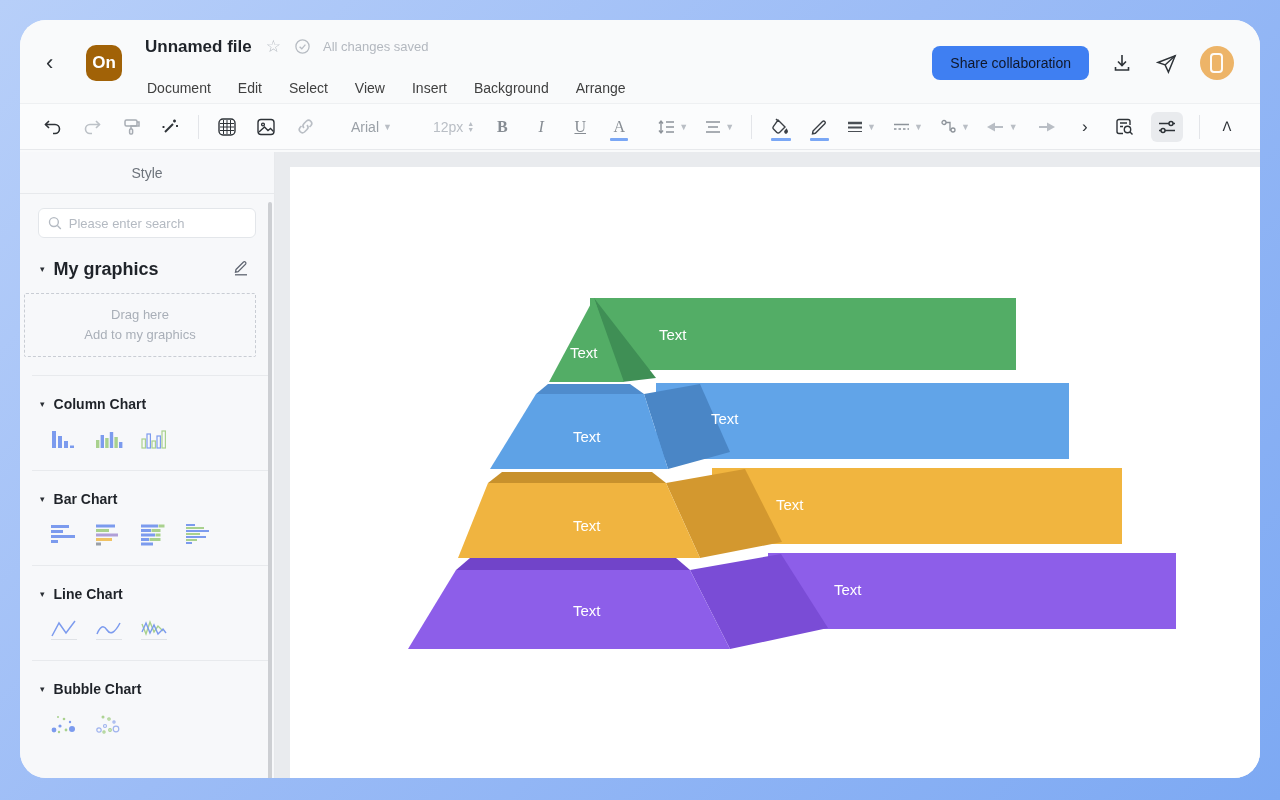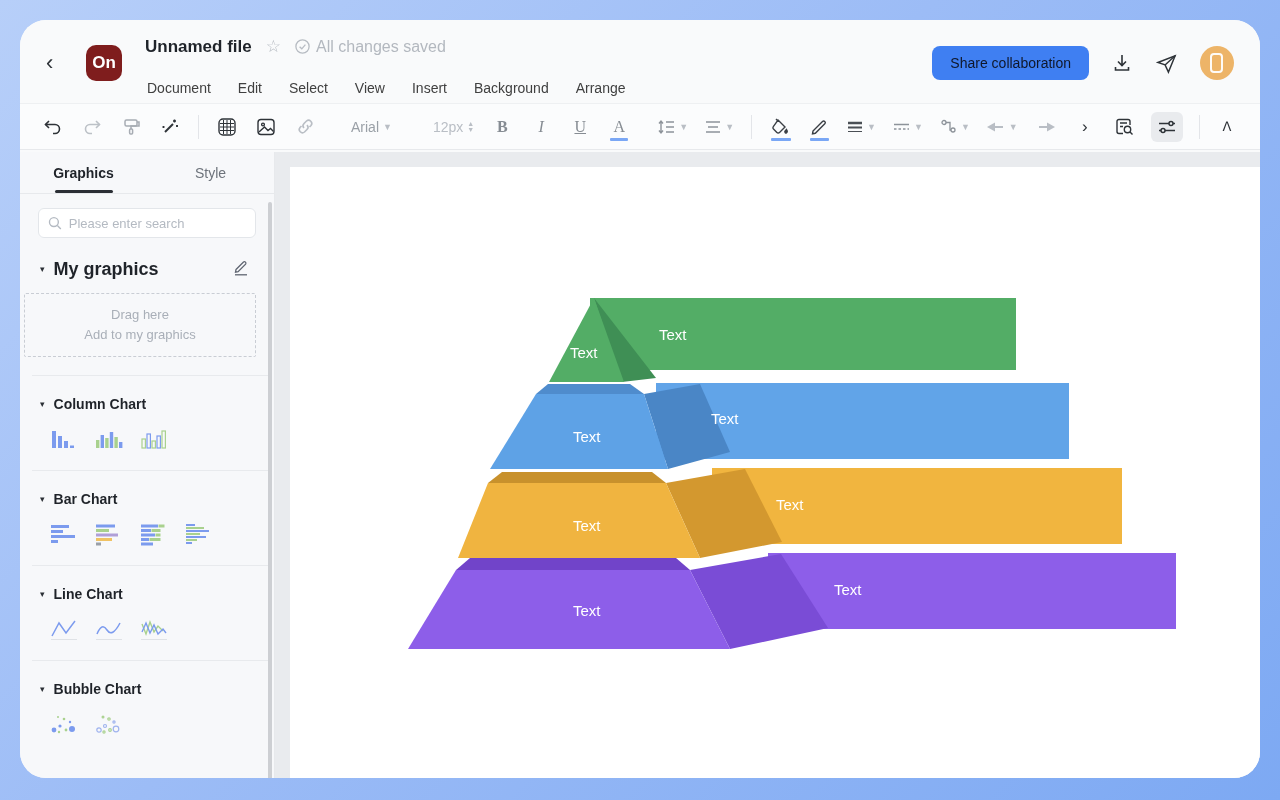--- a/index.html
+++ b/index.html
@@ -9,26 +9,26 @@
     background:linear-gradient(135deg,#b7cff9 0%,#9cbcf6 45%,#7da9f3 100%);
   }
   .window {
     position:absolute; left:20px; top:20px; width:1240px; height:758px;
     background:#f9fafb; border-radius:26px; overflow:hidden;
   }
   
   .header { position:relative; height:83px; background:#f9fafb; }
   .back { position:absolute; left:26px; top:30px; font-size:22px; color:#2e3338; cursor:pointer; }
   .logo { position:absolute; left:66px; top:25px; width:36px; height:36px; border-radius:10px;
-          background:#7f1d1d; color:#fff; font-weight:bold; font-size:17px;
+          background:#a16207; color:#fff; font-weight:bold; font-size:17px;
           display:flex; align-items:center; justify-content:center; }
   .title-row { position:absolute; left:125px; top:16px; display:flex; align-items:center; gap:14px; }
   .doc-title { font-size:17px; font-weight:bold; color:#1f2329; }
   .star { color:#b7bcc3; font-size:17px; }
-  .saved { display:flex; align-items:center; gap:6px; color:#b3b8bf; font-size:16px; }
+  .saved { display:flex; align-items:center; gap:13px; color:#b3b8bf; font-size:13px; }
   .menubar { position:absolute; left:127px; top:60px; display:flex; gap:27px; }
   .menubar span { font-size:14px; color:#404040; cursor:pointer; }
   .header-right { position:absolute; right:26px; top:26px; display:flex; align-items:center; gap:22px; }
   .share-btn { background:#3f7ff2; color:#0f172a; border:none; border-radius:8px;
                font-size:14px; padding:9px 18px; font-family:inherit; cursor:pointer; }
   .avatar { width:34px; height:34px; border-radius:50%; background:#edb468; position:relative; }
   .avatar .card { position:absolute; left:10px; top:7px; width:13px; height:20px;
                   border:2px solid #fff; border-radius:4px; opacity:.95; }
   
   .toolbar { height:47px; background:#fbfcfd; border-top:1px solid #eef0f2; border-bottom:1px solid #e7e9ec;
@@ -274,21 +274,20 @@
       </span>
       <span class="vdiv"></span>
       <span class="tb" style="font-size:13px;color:#2e3338">ᐱ</span>
     </span>
   </div>
 
   <div class="content">
 
     <div class="sidebar">
       <div class="tabs">
-        <span class="tab on">Graphics</span>
         <span class="tab">Style</span>
       </div>
       <div class="search">
         <svg width="14" height="14" viewBox="0 0 14 14" fill="none" stroke="#b4bac2" stroke-width="1.4">
           <circle cx="6" cy="6" r="4.5"></circle>
             <path d="M9.5 9.5 L13 13"></path>
         </svg>
         <input placeholder="Please enter search" style="">
       </div>
 

